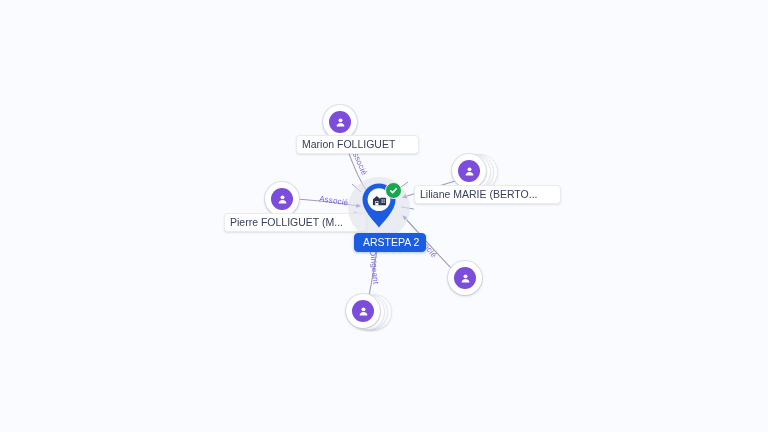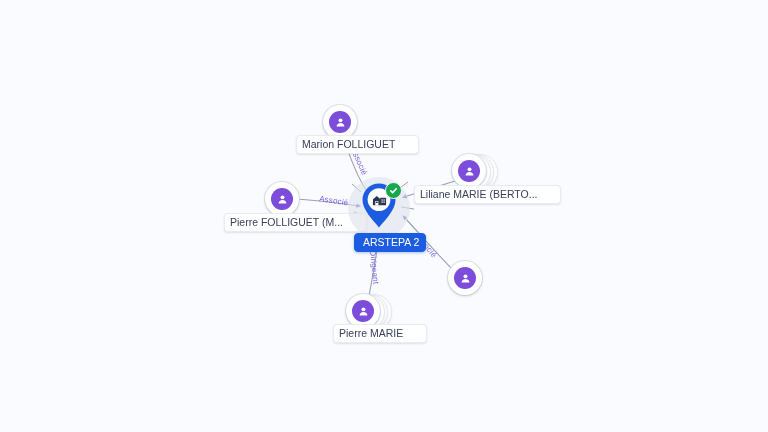--- a/index.html
+++ b/index.html
@@ -225,21 +225,20 @@
     <div class="stack-card" style="left:3px; top:0px;"></div>
     <div class="avatar-disc">
       <div class="avatar-inner">
         <svg width="13" height="13" viewBox="0 0 24 24" fill="#ffffff">
           <circle cx="12" cy="8" r="3.6"></circle>
           <path d="M4.8 19.2c0-3.9 3.2-6.3 7.2-6.3s7.2 2.4 7.2 6.3z"></path>
         </svg>
       </div>
     </div>
   </div>
-  <div class="node-label" style="left:333px; top:324px;">Pierre MARIE</div>
 
   <div class="company-node" style="left:348px; top:177px;">
     <div class="company-halo"></div>
 
     <div class="company-pin">
       <svg width="36" height="48" viewBox="0 0 36 48" xmlns="http://www.w3.org/2000/svg">
         <path d="M18 1.5 C 8.9 1.5 1.5 8.9 1.5 18 C 1.5 28 12 38 18 45.5 C 24 38 34.5 28 34.5 18 C 34.5 8.9 27.1 1.5 18 1.5 Z" fill="#1b5ce0"></path>
         <circle cx="18" cy="17.6" r="11.4" fill="#ffffff"></circle>
       </svg>
       <div style="position:absolute; left:0; top:0; width:36px; height:48px; display:flex; align-items:flex-start; justify-content:center;">

